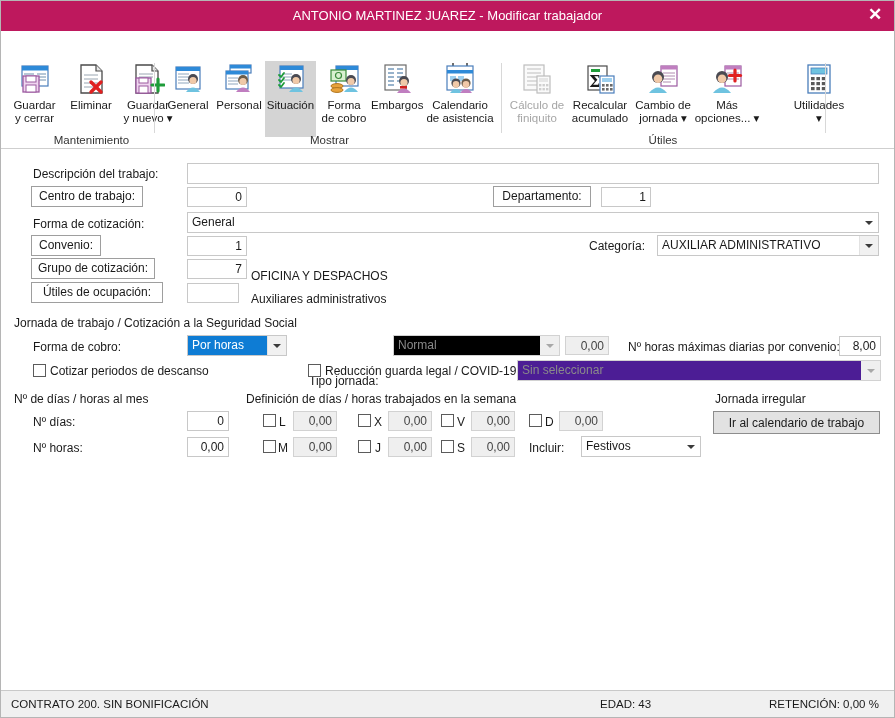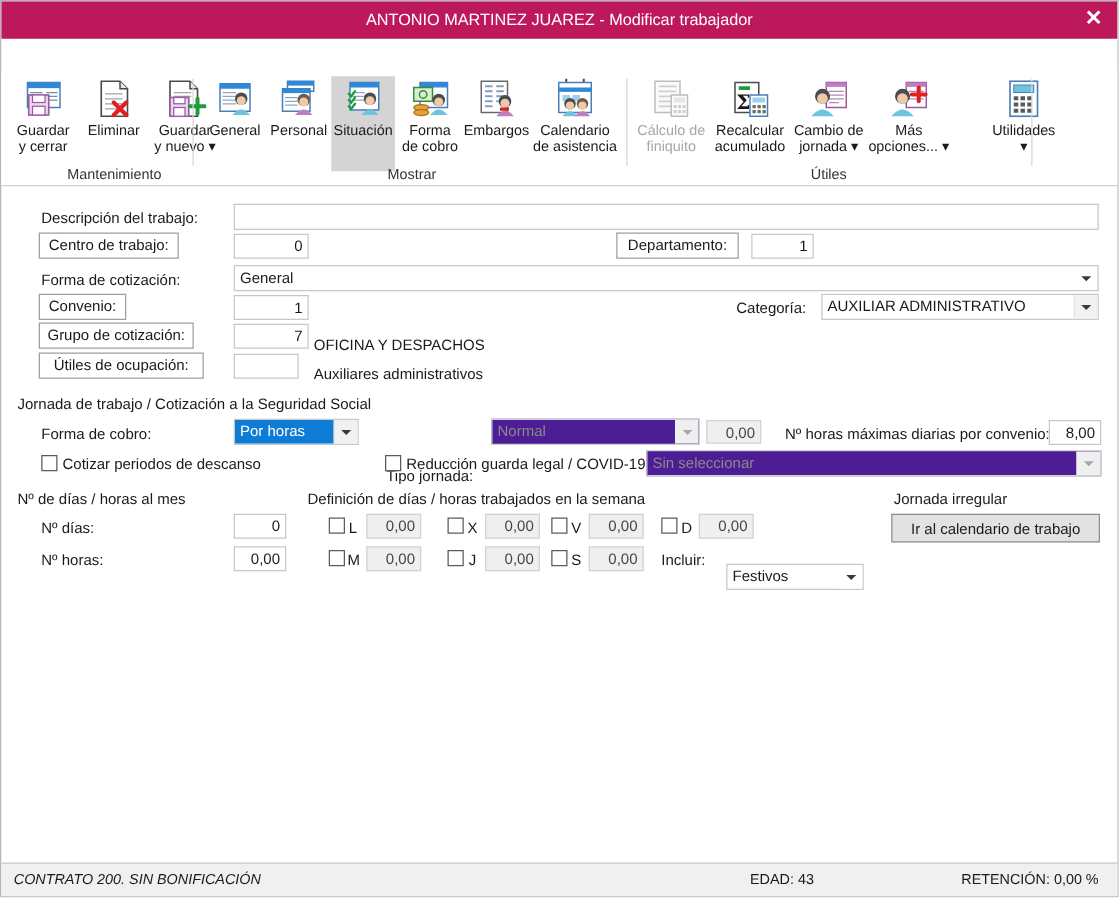--- a/index.html
+++ b/index.html
@@ -541,21 +541,21 @@
 
   <div class="lbl" style="left:32px;top:339px;">Forma de cobro:</div>
   <div class="combo sel" style="left:186px;top:334px;width:100px;height:21px;">
     <span class="ctext">Por horas</span>
     <span class="carrow">
         <i class="tri"></i>
       </span>
   </div>
 
   <div class="lbl" style="left:308px;top:352px;margin-top:21px;">Tipo jornada:</div>
-  <div class="combo grey" style="left:392px;top:334px;width:167px;height:21px;background:#4c1d95;border-color:#d2d2d2;">
+  <div class="combo grey" style="left:392px;top:334px;width:167px;height:21px;background:#000000;border-color:#d2d2d2;">
     <span class="ctext">Normal</span>
     <span class="carrow" style="background:#efefef;border-left:none;">
         <i class="tri grey"></i>
       </span>
   </div>
   <div class="tbox num ro" style="left:564px;top:335px;width:44px;height:19px;">0,00</div>
 
   <div class="lbl" style="left:627px;top:339px;">Nº horas máximas diarias por convenio:</div>
   <div class="tbox num" style="left:838px;top:335px;width:42px;height:20px;">8,00</div>
 
@@ -601,29 +601,29 @@
 
   <div class="cb" style="left:357px;top:439px;"></div>
   <div class="lbl" style="left:374px;top:440px;">J</div>
   <div class="tbox num ro" style="left:387px;top:436px;width:44px;height:20px;">0,00</div>
 
   <div class="cb" style="left:440px;top:439px;"></div>
   <div class="lbl" style="left:456px;top:440px;">S</div>
   <div class="tbox num ro" style="left:470px;top:436px;width:44px;height:20px;">0,00</div>
 
   <div class="lbl" style="left:528px;top:440px;">Incluir:</div>
-  <div class="combo" style="left:580px;top:450px;width:110px;height:21px;">
+  <div class="combo" style="left:580px;top:435px;width:120px;height:21px;">
     <span class="ctext">Festivos</span>
     <span class="carrow" style="background:#ffffff;border-left:none;">
         <i class="tri"></i>
       </span>
   </div>
 
   <div class="sec-lbl" style="left:714px;top:391px;">Jornada irregular</div>
   <div class="btn" style="left:712px;top:410px;width:167px;height:23px;">Ir al calendario de trabajo</div>
 
   <div class="statusbar">
-    <span style="left:10px;font-style:italic;">CONTRATO 200.  SIN BONIFICACIÓN</span>
+    <span style="left:10px;">CONTRATO 200.  SIN BONIFICACIÓN</span>
     <span style="left:599px;">EDAD: 43</span>
     <span style="left:768px;">RETENCIÓN: 0,00 %</span>
   </div>
 
 </div>
 
 </body></html>

